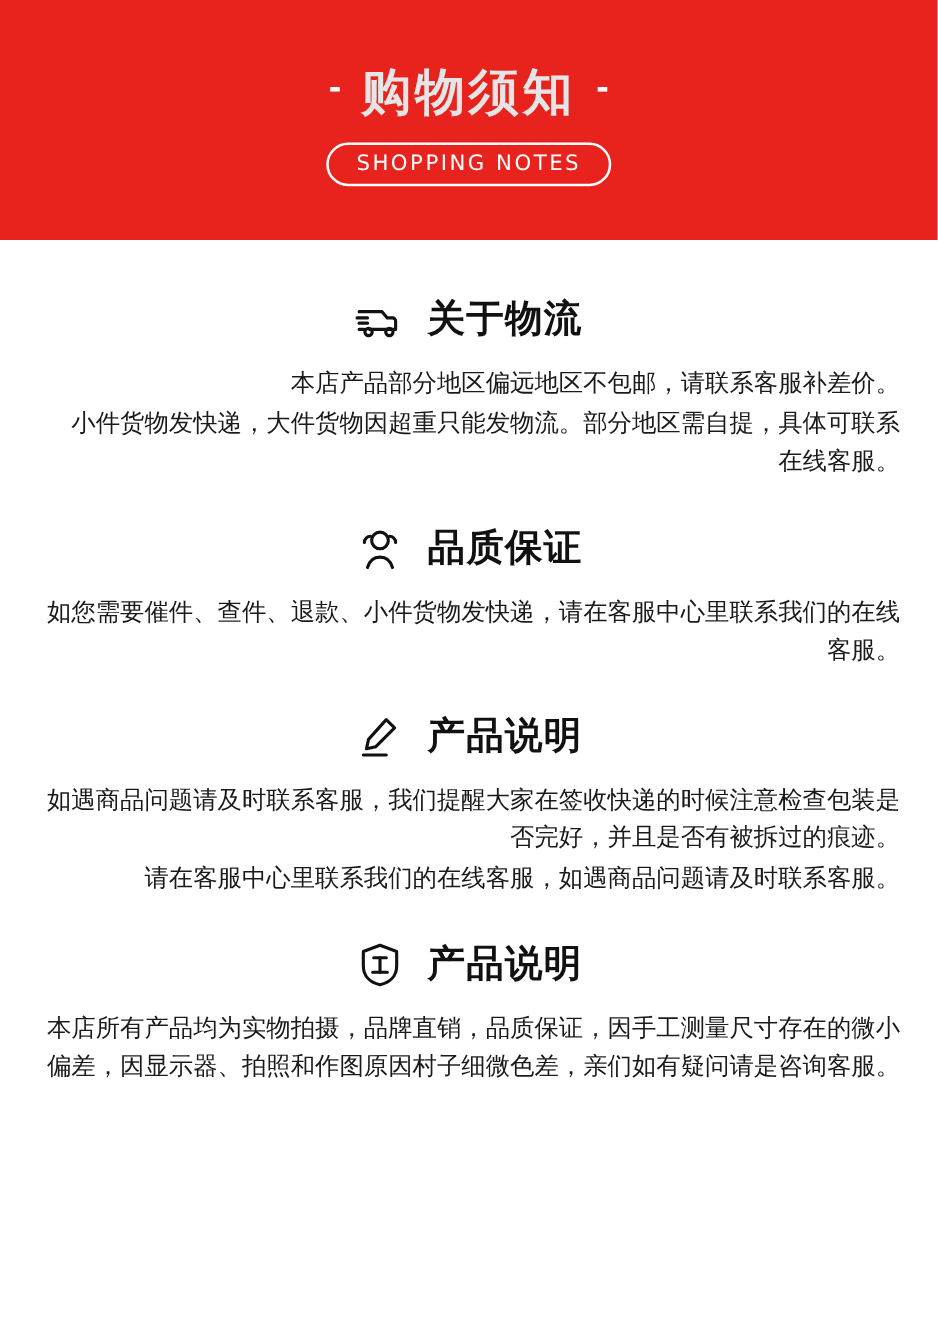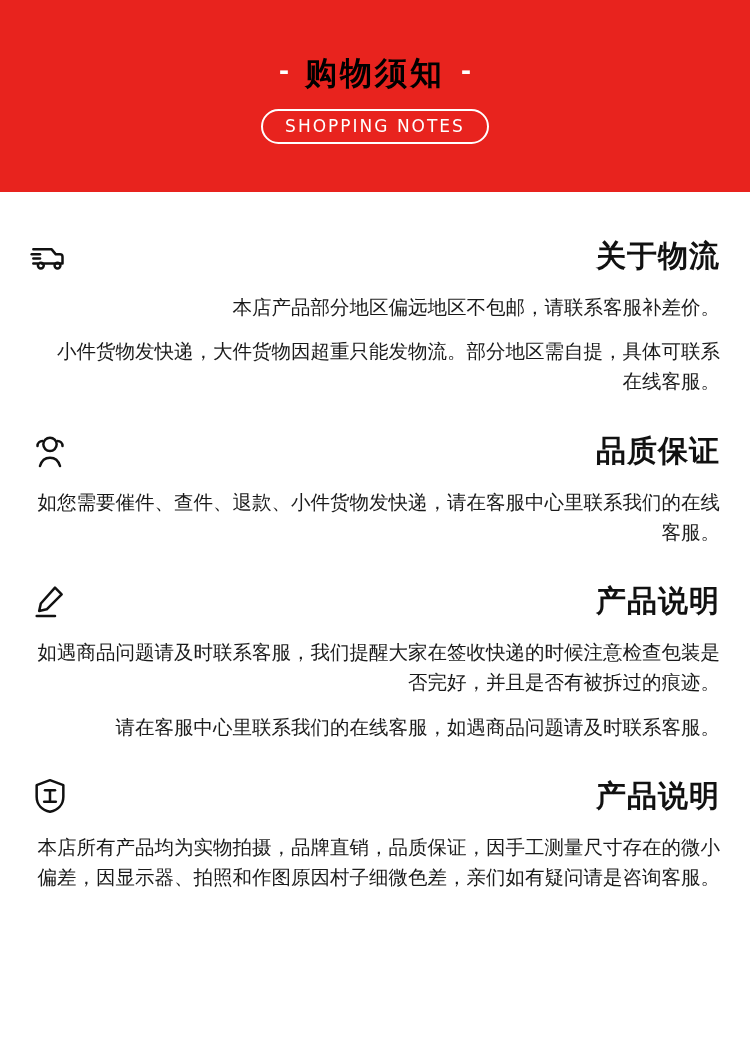--- a/index.html
+++ b/index.html
@@ -41,22 +41,22 @@
   }
   .banner-dash {
     color: #ffffff;
     font-size: 30px;
     line-height: 1;
     font-weight: bold;
     position: relative;
     top: -4px;
   }
   .banner-title {
-    color: #000000;
-    font-size: 32px;
+    color: #e5e5e5;
+    font-size: 40px;
     font-weight: bold;
     letter-spacing: 3px;
     line-height: 1.1;
   }
   .banner-sub {
     margin-top: 18px;
     border: 2px solid #ffffff;
     border-radius: 20px;
     padding: 5px 22px 6px 22px;
     color: #ffffff;
@@ -73,21 +73,21 @@
   }
   .section {
     margin-top: 34px;
   }
   .section:first-child {
     margin-top: 44px;
   }
   .sec-head {
     display: flex;
     align-items: center;
-    justify-content: space-between;
+    justify-content: center;
     gap: 18px;
   }
   .sec-icon {
     width: 40px;
     height: 40px;
     display: block;
   }
   .sec-title {
     font-size: 30px;
     font-weight: bold;
@@ -99,21 +99,21 @@
     margin-top: 16px;
     font-size: 19.5px;
     line-height: 1.55;
     color: #1a1a1a;
     text-align: right;
   }
   .sec-body p {
     margin: 0;
   }
   .sec-body p + p {
-    margin-top: 14px;
+    margin-top: 2px;
   }
   .indent-1 {
     padding-left: 8px;
   }
 </style>
 </head>
 <body>
 
 <div class="page">
 

